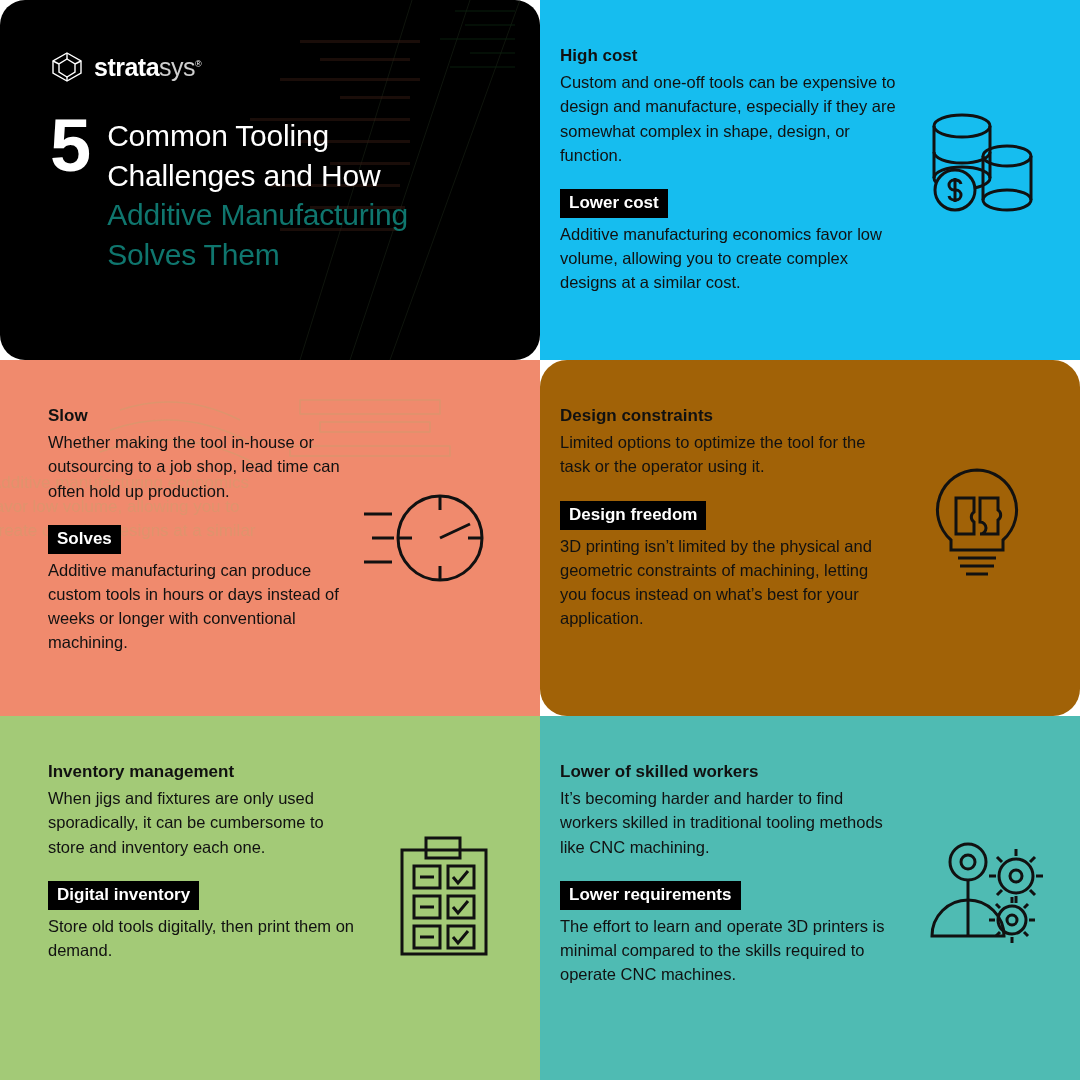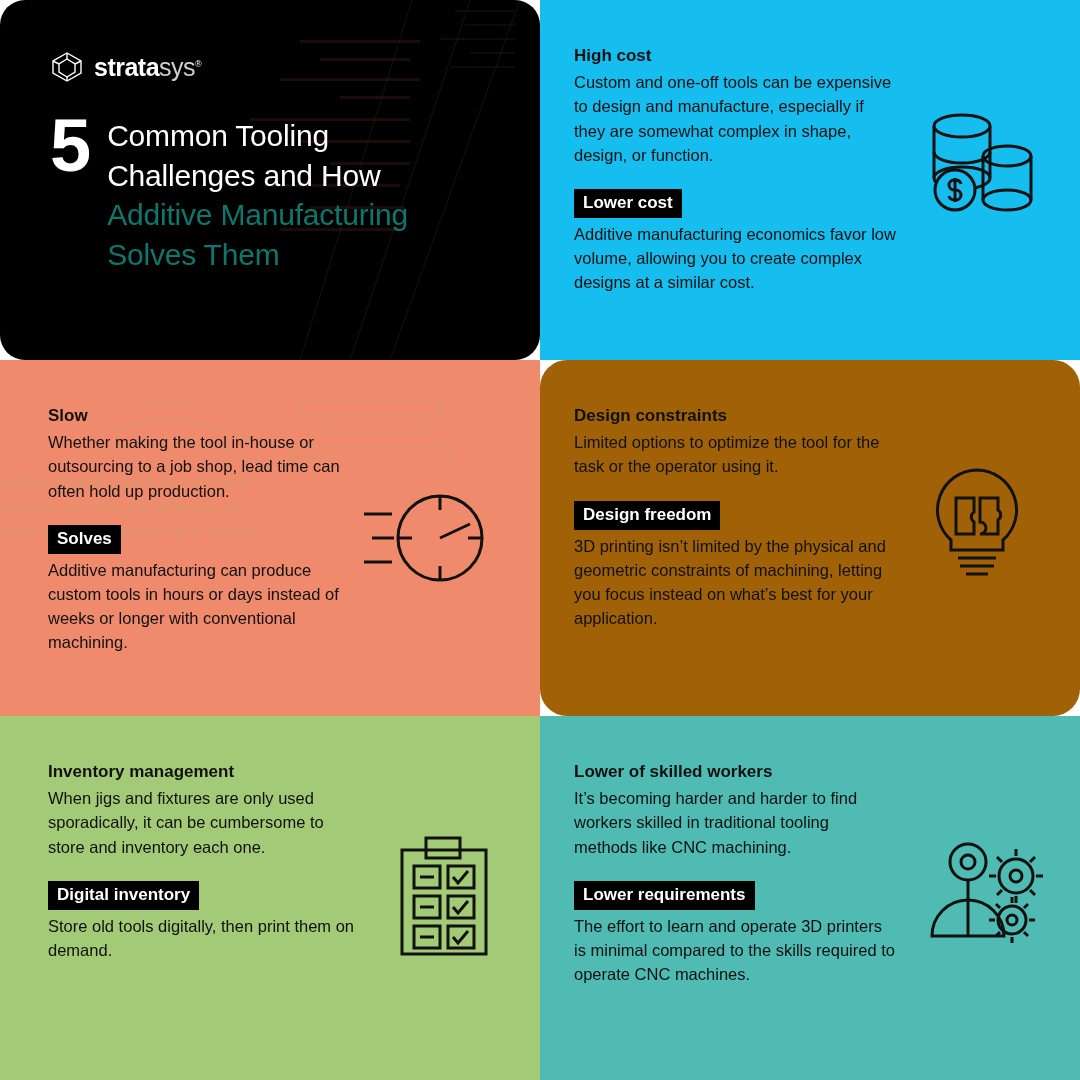--- a/index.html
+++ b/index.html
@@ -61,21 +61,21 @@
   .c-teal   { background: #4fbbb3; }
 
   .cell-inner {
     position: relative; z-index: 2;
     height: 100%;
     padding: 46px 44px 20px 48px;
     color: #111111;
     display: flex; flex-direction: column;
     max-width: 400px;
   }
-  .cell.right .cell-inner { padding-left: 34px; max-width: 400px; }
+  .cell.right .cell-inner { padding-left: 20px; max-width: 400px; }
 
   .blk { margin-bottom: 0; }
   .head-plain {
     font-size: 17px; font-weight: 700; line-height: 1.2;
     margin-bottom: 4px;
   }
   .head-tag {
     display: inline-block;
     background: #000000; color: #ffffff;
     font-size: 17px; font-weight: 700;

